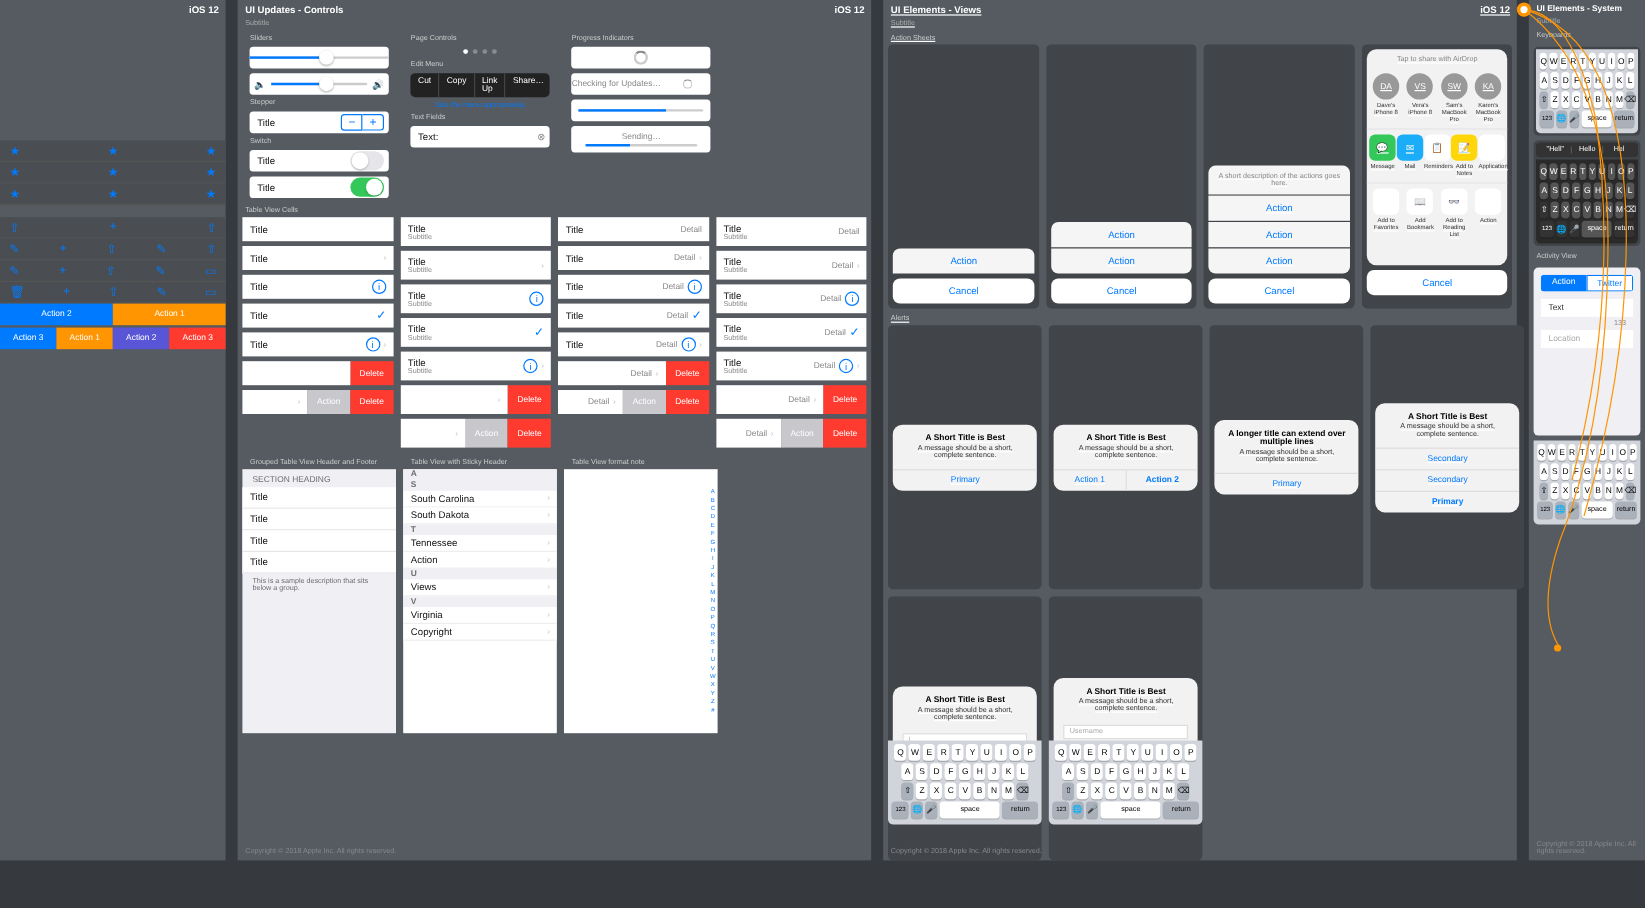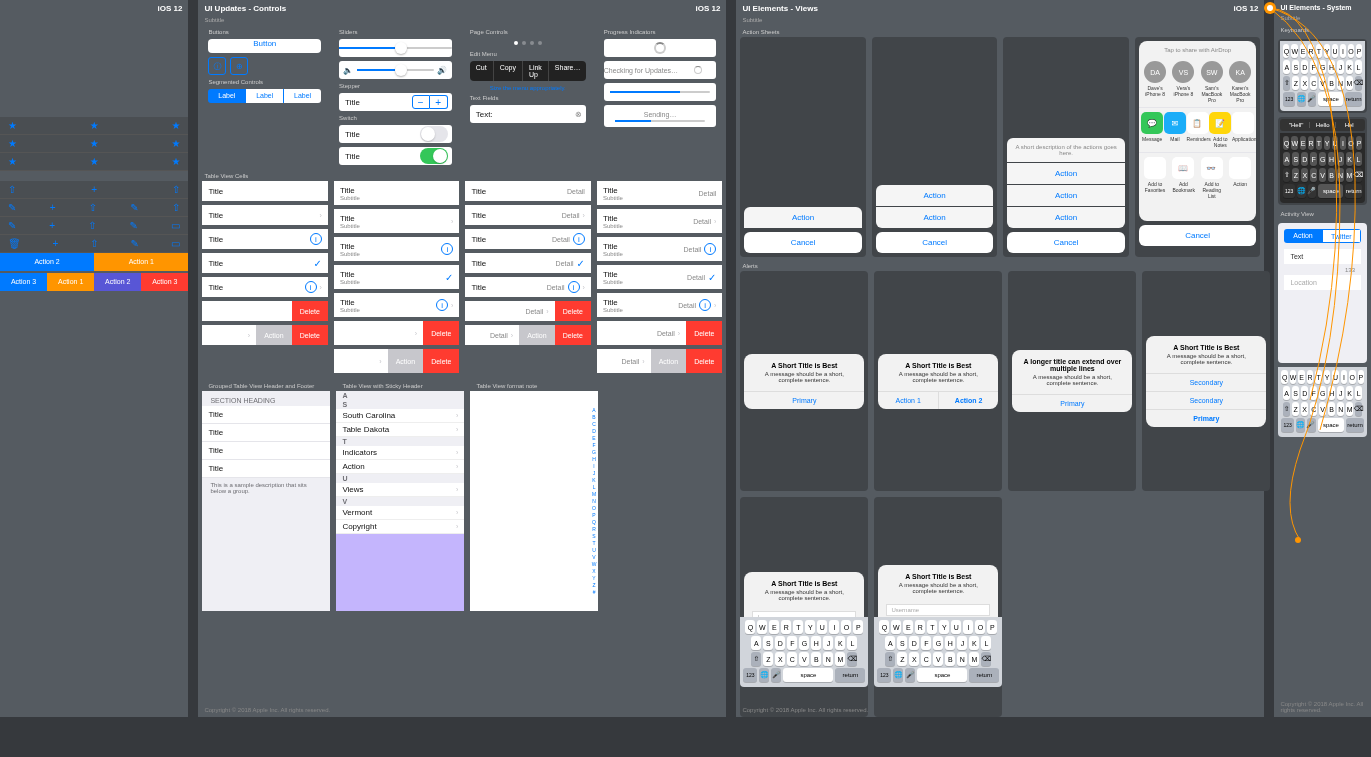--- a/index.html
+++ b/index.html
@@ -1,21 +1,21 @@
 <!DOCTYPE html>
 <html><head>
 <meta charset="utf-8">
 <style>
 * { box-sizing: border-box; margin: 0; padding: 0; font-family: -apple-system, "Helvetica Neue", Arial, sans-serif; }
 body { background: #36393d; color: #fff; font-size: 8px; width: 1371px; height: 757px; overflow: hidden; }
 .board-wrap { display: flex; gap: 10px; padding: 0; }
 .board { background: #555b61; position: relative; }
 .b1 { width: 195px; }
 .b2 { width: 528px; }
-.b3 { width: 528px; }
+.b3 { width: 528px; text-decoration: underline; }
 .b4 { width: 100px; }
 .board-header { display: flex; justify-content: space-between; padding: 4px 6px; font-size: 8px; font-weight: 600; }
 .board-sub { font-size: 6px; color: #aaa; padding: 0 6px 4px; }
 .label { font-size: 6px; color: #ccc; padding: 2px 6px; }
 .row { display: flex; gap: 4px; padding: 2px 6px; }
 .cell { background: #fff; border-radius: 3px; height: 18px; display: flex; align-items: center; color: #111; position: relative; }
 .btn { background: #fff; border-radius: 4px; color: #007aff; text-align: center; justify-content: center; width: 100%; height: 14px; font-size: 8px; }
 .iconbtn { width: 18px; height: 18px; border: 1px solid #007aff; border-radius: 3px; display: flex; align-items: center; justify-content: center; color: #007aff; }
 .seg { display: flex; width: 100%; height: 14px; border-radius: 3px; overflow: hidden; }
 .seg div { flex: 1; text-align: center; font-size: 7px; line-height: 14px; }
@@ -51,21 +51,21 @@
 .info-i { width: 12px; height: 12px; border: 1px solid #007aff; border-radius: 50%; color: #007aff; display: flex; align-items: center; justify-content: center; font-size: 8px; }
 .check { color: #007aff; font-size: 10px; }
 .delete-btn { background: #ff3b30; color: #fff; padding: 0 8px; height: 20px; display: flex; align-items: center; font-size: 7px; }
 .action-grey { background: #c7c7cc; color: #fff; padding: 0 8px; height: 20px; display: flex; align-items: center; font-size: 7px; }
 .swipe-row { display: flex; height: 20px; }
 .swipe-row .tvc { flex: 1; height: 20px; }
 .grouped-tv { background: #efeff4; padding: 0; }
 .section-head { font-size: 7px; color: #6d6d72; padding: 6px 8px 2px; }
 .grouped-tv .tvc { height: 18px; border-bottom: 1px solid #e5e5ea; }
 .footer-txt { font-size: 6px; color: #6d6d72; padding: 4px 8px; }
-.sticky-tv { background: #c4b5fd; }
+.sticky-tv { background: #ffffff; }
 .sticky-head { background: #efeff4; color: #6d6d72; font-size: 7px; padding: 1px 6px; font-weight: 600; }
 .sticky-tv .tvc { height: 14px; border-bottom: 1px solid #eee; font-size: 7px; }
 .index-bar { position: absolute; right: 2px; top: 0; bottom: 0; display: flex; flex-direction: column; justify-content: center; font-size: 5px; color: #007aff; text-align: center; gap: 1px; }
 .actionsheet-wrap { background: #414549; border-radius: 4px; padding: 4px; height: 220px; display: flex; flex-direction: column; justify-content: flex-end; }
 .as-btn { background: rgba(255,255,255,.95); color: #007aff; text-align: center; padding: 6px; font-size: 8px; margin-top: 1px; }
 .as-btn:first-child { border-radius: 6px 6px 0 0; }
 .as-cancel { background: #fff; border-radius: 6px; margin-top: 4px; }
 .as-desc { background: rgba(255,255,255,.95); color: #888; font-size: 6px; text-align: center; padding: 6px; border-radius: 6px 6px 0 0; }
 .alert-wrap { background: #414549; border-radius: 4px; padding: 4px; height: 220px; display: flex; align-items: center; justify-content: center; }
 .alert-box { background: #f2f2f2; border-radius: 8px; width: 120px; overflow: hidden; }
@@ -185,38 +185,20 @@
 
 <div class="board b2" style="position:relative">
   <div class="board-header">
         <span>UI Updates - Controls</span>
         <span>iOS 12</span>
       </div>
   <div class="board-sub">Subtitle</div>
 
   <div style="display:flex; gap:6px; padding:0 4px">
 
-    <div style="width:128px">
-      <div class="label">Buttons</div>
-      <div class="row">
-            <div class="btn">Button</div>
-          </div>
-      <div class="row">
-        <div class="iconbtn">ⓘ</div>
-        <div class="iconbtn">⊕</div>
-      </div>
-      <div class="label">Segmented Controls</div>
-      <div class="row">
-            <div class="seg">
-        <div class="sel">Label</div>
-        <div class="unsel">Label</div>
-        <div class="unsel">Label</div>
-      </div>
-          </div>
-    </div>
 
     <div style="width:128px">
       <div class="label">Sliders</div>
       <div class="row">
             <div class="cell" style="width:100%">
               <div class="slider">
                 <div class="track">
                   <div class="fill"></div>
                   <div class="knob"></div>
                 </div>
@@ -578,48 +560,48 @@
       <div class="sticky-tv" style="height:220px; overflow:hidden" id="sticky-tv">
             <div class="sticky-head">A</div>
             <div class="sticky-head">S</div>
             <div class="tvc">
               <span class="title">South Carolina</span>
               <span class="right">
                 <span class="chev">›</span>
               </span>
             </div>
             <div class="tvc">
-              <span class="title">Table Dakota</span>
+              <span class="title">South Dakota</span>
               <span class="right">
                 <span class="chev">›</span>
               </span>
             </div>
             <div class="sticky-head">T</div>
             <div class="tvc">
-              <span class="title">Indicators</span>
+              <span class="title">Tennessee</span>
               <span class="right">
                 <span class="chev">›</span>
               </span>
             </div>
             <div class="tvc">
               <span class="title">Action</span>
               <span class="right">
                 <span class="chev">›</span>
               </span>
             </div>
             <div class="sticky-head">U</div>
             <div class="tvc">
               <span class="title">Views</span>
               <span class="right">
                 <span class="chev">›</span>
               </span>
             </div>
             <div class="sticky-head">V</div>
             <div class="tvc">
-              <span class="title">Vermont</span>
+              <span class="title">Virginia</span>
               <span class="right">
                 <span class="chev">›</span>
               </span>
             </div>
             <div class="tvc">
               <span class="title">Copyright</span>
               <span class="right">
                 <span class="chev">›</span>
               </span>
             </div>

